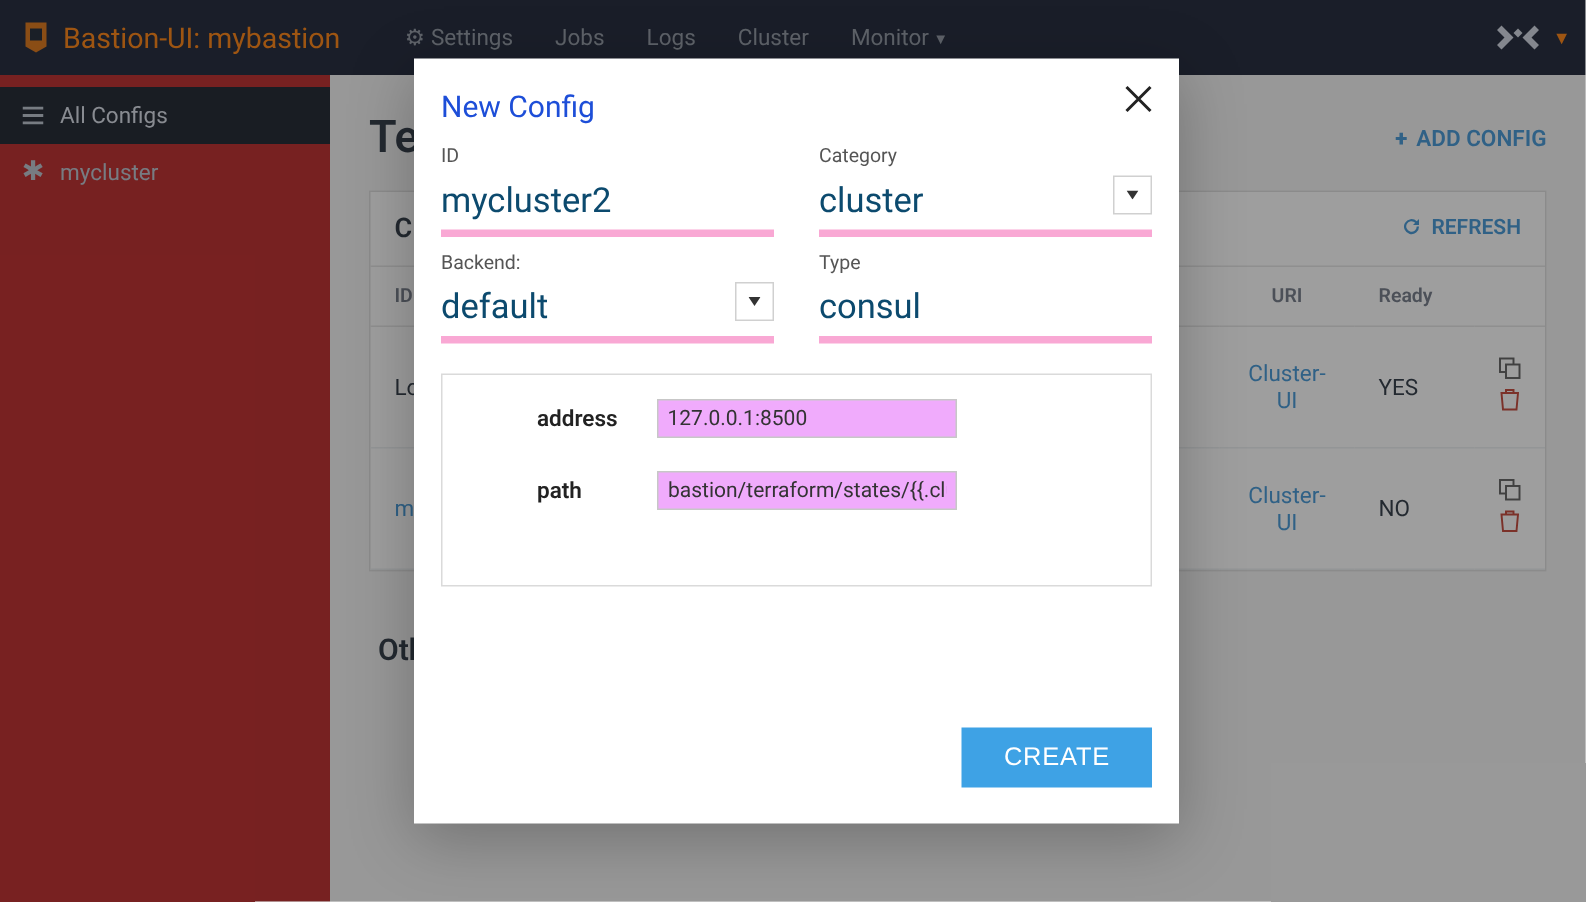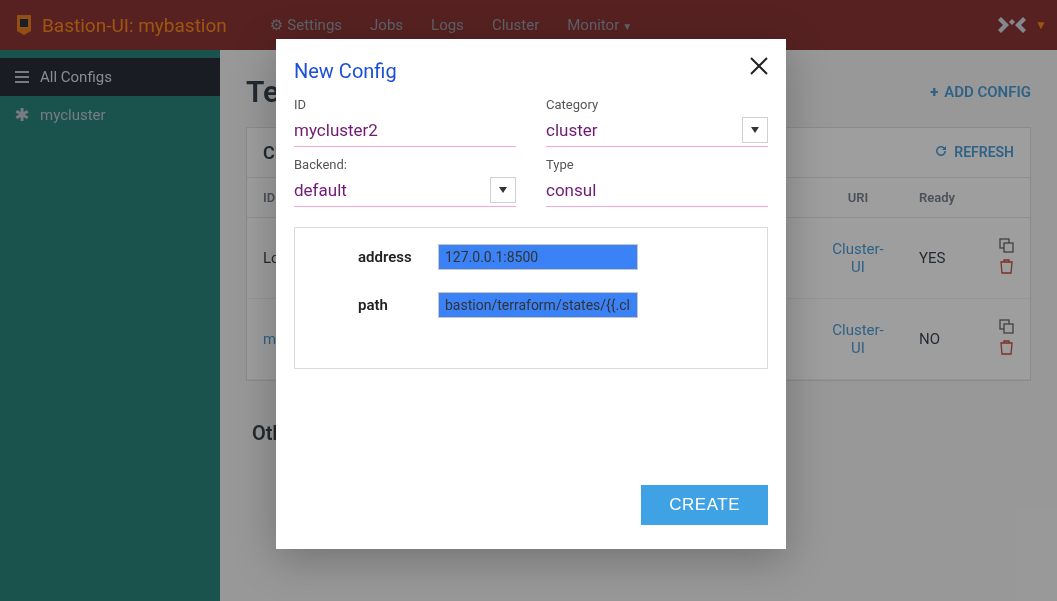--- a/index.html
+++ b/index.html
@@ -11,21 +11,21 @@
     overflow: hidden;
     background: #f5f5f5;
     position: relative;
   }
 
   
   .topnav {
     position: absolute;
     top: 0; left: 0; right: 0;
     height: 50px;
-    background: #7f1d1d;
+    background: #0f172a;
     display: flex;
     align-items: center;
     padding: 0 10px;
     color: #8a929e;
   }
   .topnav .brand {
     display: flex;
     align-items: center;
     gap: 8px;
     color: #ff7b00;
@@ -56,21 +56,21 @@
     color: #c9d1de;
   }
   .topnav .right .logo svg { display:block; }
   .topnav .right .tiny-chev { color: #ff7b00; font-size: 12px; }
 
   
   .sidebar {
     position: absolute;
     top: 50px; left: 0; bottom: 0;
     width: 220px;
-    background: #0f766e;
+    background: #b91c1c;
     color: #b9c1cd;
     padding-top: 8px;
   }
   .sidebar .side-item {
     display: flex; align-items: center;
     gap: 10px;
     padding: 10px 14px;
     font-size: 15px;
     cursor: pointer;
   }
@@ -168,22 +168,22 @@
     font-size: 20px; font-weight:400; color:#1d4ed8;
     margin-bottom: 14px;
   }
   .fields-row { display:flex; gap: 30px; margin-bottom: 10px;}
   .field { flex:1; position:relative; }
   .field label {
     display:block; font-size:13px; color:#555;
     margin-bottom: 4px;
   }
   .field .value {
-    font-size: 17px; color:#701a75;
-    border-bottom: 1px solid #f9a8d4;
+    font-size: 23px; color:#0c4a6e;
+    border-bottom: 5px solid #f9a8d4;
     padding: 4px 0 6px 0;
     min-height: 30px;
   }
   .field .dd {
     position:absolute; right:0; top:20px;
     width:26px; height:26px;
     border:1px solid #d0d0d0;
     display:flex; align-items:center; justify-content:center;
     background:#fff;
     cursor:pointer;
@@ -194,21 +194,21 @@
     margin-top: 20px;
     padding: 16px 18px 28px 18px;
   }
   .brow { display:flex; align-items:center; gap: 18px; margin-bottom: 22px; margin-left: 45px;}
   .brow label { width: 62px; font-size:15px; font-weight:600; color:#222; }
   .brow input {
     width: 200px;
     padding: 4px 6px;
     font-size: 14px;
     border:1px solid #c7c7c7;
-    background:#3b82f6;
+    background:#f0abfc;
     color:#333;
     font-family: inherit;
   }
 
   .create-btn {
     position:absolute;
     right:18px; bottom:24px;
     background:#3ea2e5;
     color:#fff;
     font-size:17px;

